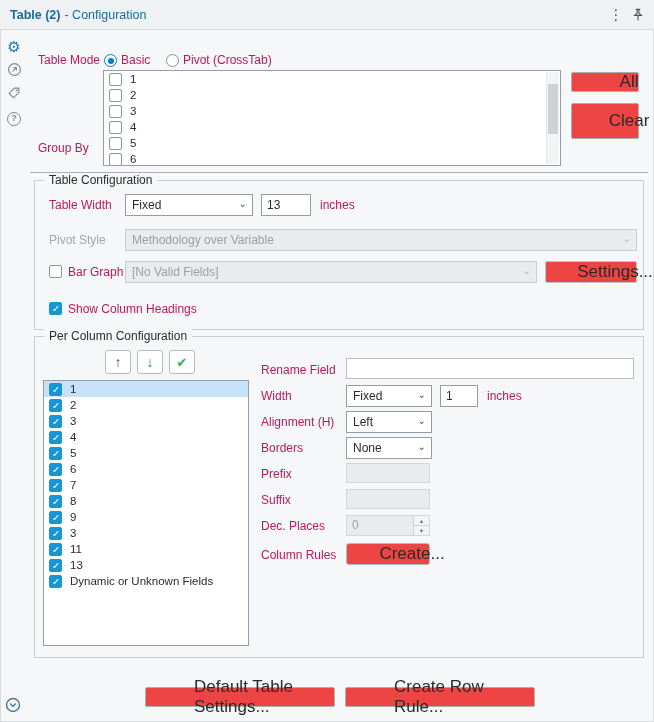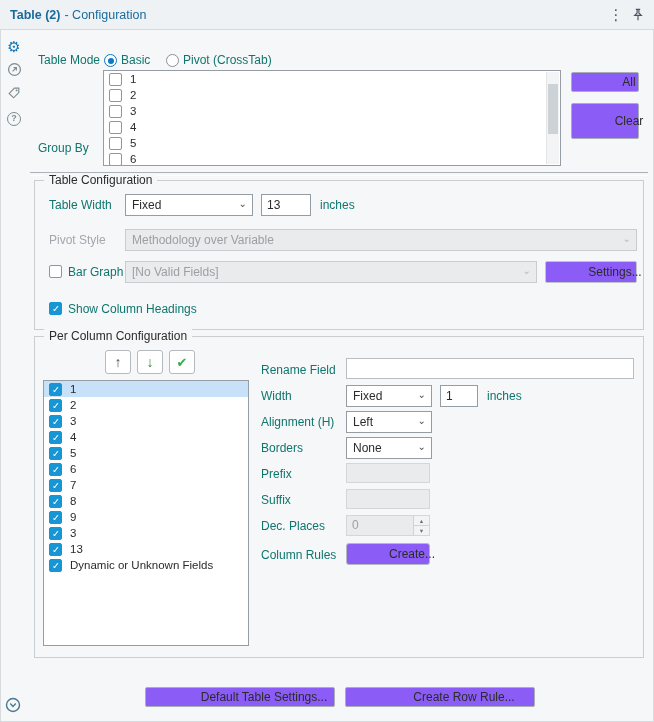--- a/index.html
+++ b/index.html
@@ -4,39 +4,39 @@
 <style>
   html,body{margin:0;padding:0;}
   body{
     width:654px;height:722px;overflow:hidden;position:relative;
     background:#f5f7f8;
     font-family:"Liberation Sans","DejaVu Sans",sans-serif;
     font-size:12px;color:#2b2b2b;
   }
   #page{position:absolute;inset:0;outline:1px solid #d7dbde;outline-offset:-1px;}
   .abs{position:absolute;}
-  .lbl{position:absolute;font-size:12px;color:#0f766e;white-space:nowrap;}
+  .lbl{position:absolute;font-size:12px;color:#be185d;white-space:nowrap;}
   .lbl.disabled{color:#a2a8ae;}
 
   
   .header{position:absolute;left:0;top:0;width:654px;height:30px;background:#eef2f4;border-bottom:1px solid #d5dade;box-sizing:border-box;}
   .hdr-title{position:absolute;left:10px;top:0;height:30px;line-height:30px;color:#1b6a9c;font-size:12.5px;}
   .hdr-title .bold{font-weight:bold;}
   .hdr-title .sub{margin-left:4px;}
   .kebab{position:absolute;left:606px;top:4px;width:20px;height:22px;text-align:center;font-size:15px;color:#555b61;line-height:22px;cursor:pointer;}
   .pin{position:absolute;left:631px;top:8px;width:14px;height:14px;cursor:pointer;}
 
   
   .side-icon{position:absolute;left:0;width:28px;text-align:center;cursor:pointer;}
   .gear{top:38px;font-size:15px;color:#1577b7;}
   .circ-help{top:110px;}
   .circ-help .ring{display:inline-block;width:14px;height:14px;border:1.3px solid #7e8a92;border-radius:50%;box-sizing:border-box;font-size:9px;line-height:11px;color:#7e8a92;font-weight:bold;}
 
   
-  .btn{position:absolute;background:#8b5cf6;border:1px solid #a9afb5;border-radius:2px;font-size:12px;color:#2b2b2b;
+  .btn{position:absolute;background:#ef4444;border:1px solid #a9afb5;border-radius:2px;font-size:17px;color:#2b2b2b;
        display:flex;align-items:center;justify-content:center;box-sizing:border-box;cursor:pointer;padding-left:48px;}
   .btn.lightborder{border-color:#bfc5ca;}
   .combo{position:absolute;box-sizing:border-box;background:#fff;border:1px solid #959ca3;font-size:12px;
          display:flex;align-items:center;padding:0 18px 0 6px;cursor:pointer;overflow:hidden;white-space:nowrap;}
   .combo .chev{position:absolute;right:5px;top:50%;transform:translateY(-60%);font-size:10px;color:#4a4f54;}
   .combo.disabled{background:#e9ebed;border-color:#c9cdd1;color:#9aa0a6;cursor:default;}
   .combo.disabled .chev{color:#b3b8bd;}
   .tinput{position:absolute;box-sizing:border-box;border:1px solid #959ca3;font-size:12px;padding:2px 5px;
           font-family:inherit;background:#fff;color:#2b2b2b;}
   .tinput.disabled{background:#e9ebed;border:1px solid #d4d7da;}
@@ -233,20 +233,24 @@
         <div class="lb-row">
           <span class="cb checked"></span>
           <span>9</span>
         </div>
         <div class="lb-row">
           <span class="cb checked"></span>
           <span>3</span>
         </div>
         <div class="lb-row">
           <span class="cb checked"></span>
+          <span>11</span>
+        </div>
+        <div class="lb-row">
+          <span class="cb checked"></span>
           <span>13</span>
         </div>
         <div class="lb-row">
           <span class="cb checked"></span>
           <span>Dynamic or Unknown Fields</span>
         </div>
       </div>
 
     <div class="lbl" style="left:226px;top:26px;">Rename Field</div>
     <input class="tinput" style="left: 311px; top: 21px; width: 288px; height: 21px; border-color: rgb(185, 190, 195);" value="">

